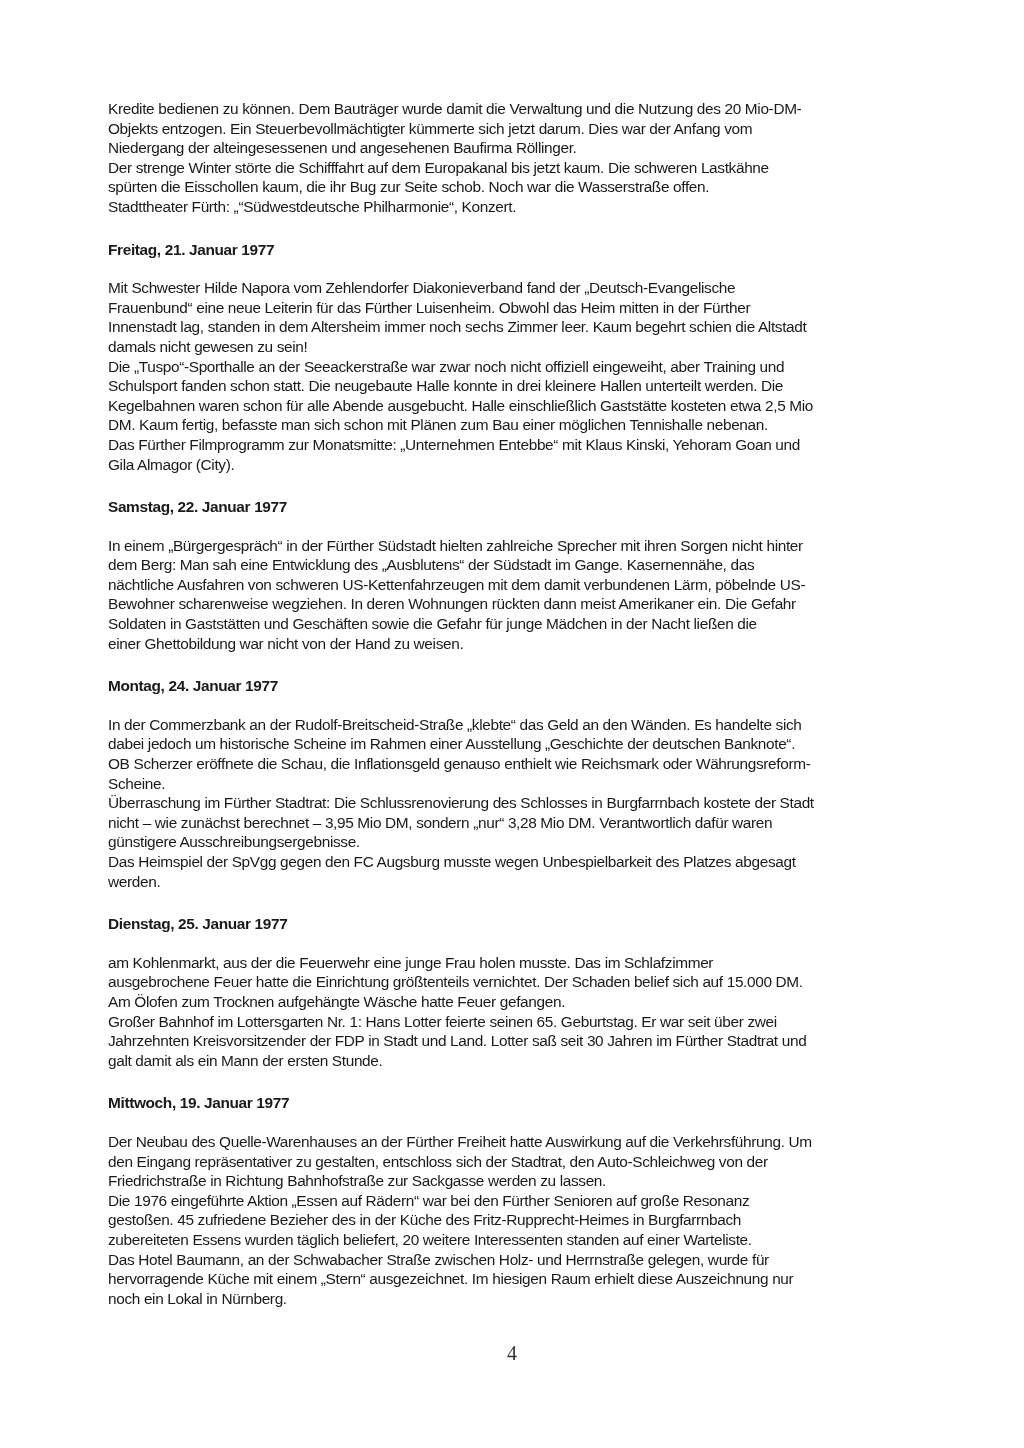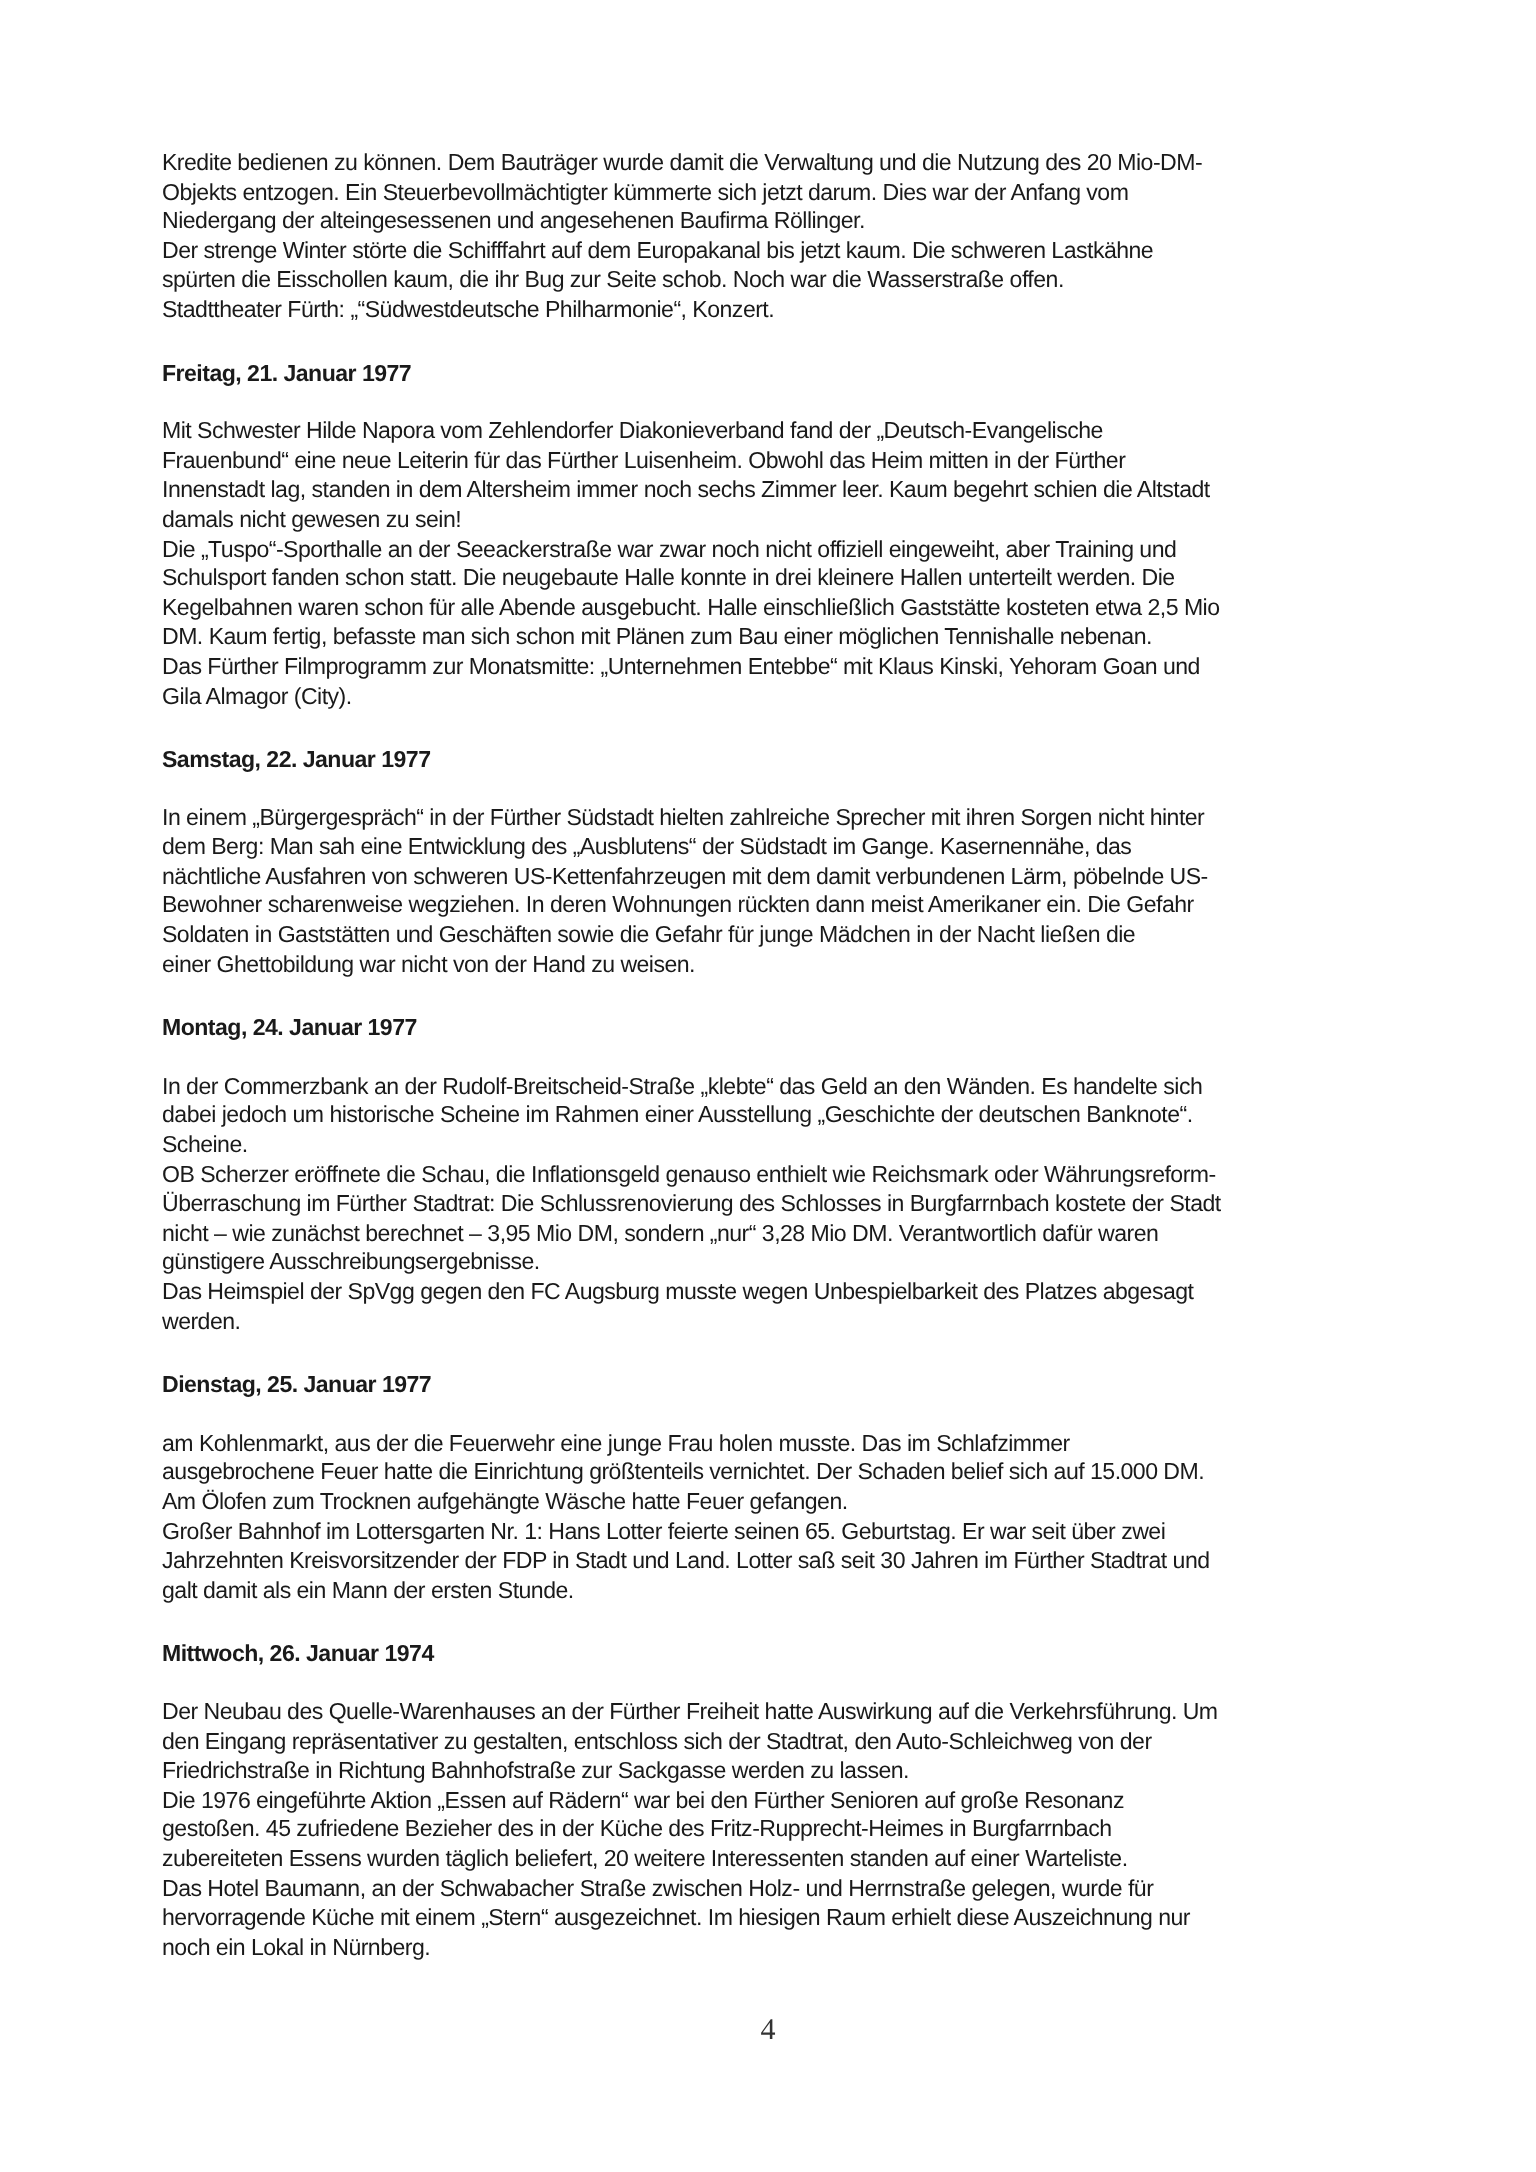--- a/index.html
+++ b/index.html
@@ -72,22 +72,22 @@
       <span class="line">Soldaten in Gaststätten und Geschäften sowie die Gefahr für junge Mädchen in der Nacht ließen die</span>
       <span class="line">einer Ghettobildung war nicht von der Hand zu weisen.</span>
     </div>
   </div>
 
   <div>
     <div class="heading">Montag, 24. Januar 1977</div>
     <div class="block">
       <span class="line">In der Commerzbank an der Rudolf-Breitscheid-Straße „klebte“ das Geld an den Wänden. Es handelte sich</span>
       <span class="line">dabei jedoch um historische Scheine im Rahmen einer Ausstellung „Geschichte der deutschen Banknote“.</span>
+      <span class="line">OB Scherzer eröffnete die Schau, die Inflationsgeld genauso enthielt wie Reichsmark oder Währungsreform-</span>
       <span class="line">Scheine.</span>
-      <span class="line">OB Scherzer eröffnete die Schau, die Inflationsgeld genauso enthielt wie Reichsmark oder Währungsreform-</span>
       <span class="line">Überraschung im Fürther Stadtrat: Die Schlussrenovierung des Schlosses in Burgfarrnbach kostete der Stadt</span>
       <span class="line">nicht – wie zunächst berechnet – 3,95 Mio DM, sondern „nur“ 3,28 Mio DM. Verantwortlich dafür waren</span>
       <span class="line">günstigere Ausschreibungsergebnisse.</span>
       <span class="line">Das Heimspiel der SpVgg gegen den FC Augsburg musste wegen Unbespielbarkeit des Platzes abgesagt</span>
       <span class="line">werden.</span>
     </div>
   </div>
 
   <div>
     <div class="heading">Dienstag, 25. Januar 1977</div>
@@ -95,21 +95,21 @@
       <span class="line">am Kohlenmarkt, aus der die Feuerwehr eine junge Frau holen musste. Das im Schlafzimmer</span>
       <span class="line">ausgebrochene Feuer hatte die Einrichtung größtenteils vernichtet. Der Schaden belief sich auf 15.000 DM.</span>
       <span class="line">Am Ölofen zum Trocknen aufgehängte Wäsche hatte Feuer gefangen.</span>
       <span class="line">Großer Bahnhof im Lottersgarten Nr. 1: Hans Lotter feierte seinen 65. Geburtstag. Er war seit über zwei</span>
       <span class="line">Jahrzehnten Kreisvorsitzender der FDP in Stadt und Land. Lotter saß seit 30 Jahren im Fürther Stadtrat und</span>
       <span class="line">galt damit als ein Mann der ersten Stunde.</span>
     </div>
   </div>
 
   <div>
-    <div class="heading">Mittwoch, 26. Januar 1974</div>
+    <div class="heading">Mittwoch, 19. Januar 1977</div>
     <div class="block">
       <span class="line">Der Neubau des Quelle-Warenhauses an der Fürther Freiheit hatte Auswirkung auf die Verkehrsführung. Um</span>
       <span class="line">den Eingang repräsentativer zu gestalten, entschloss sich der Stadtrat, den Auto-Schleichweg von der</span>
       <span class="line">Friedrichstraße in Richtung Bahnhofstraße zur Sackgasse werden zu lassen.</span>
       <span class="line">Die 1976 eingeführte Aktion „Essen auf Rädern“ war bei den Fürther Senioren auf große Resonanz</span>
       <span class="line">gestoßen. 45 zufriedene Bezieher des in der Küche des Fritz-Rupprecht-Heimes in Burgfarrnbach</span>
       <span class="line">zubereiteten Essens wurden täglich beliefert, 20 weitere Interessenten standen auf einer Warteliste.</span>
       <span class="line">Das Hotel Baumann, an der Schwabacher Straße zwischen Holz- und Herrnstraße gelegen, wurde für</span>
       <span class="line">hervorragende Küche mit einem „Stern“ ausgezeichnet. Im hiesigen Raum erhielt diese Auszeichnung nur</span>
       <span class="line">noch ein Lokal in Nürnberg.</span>

